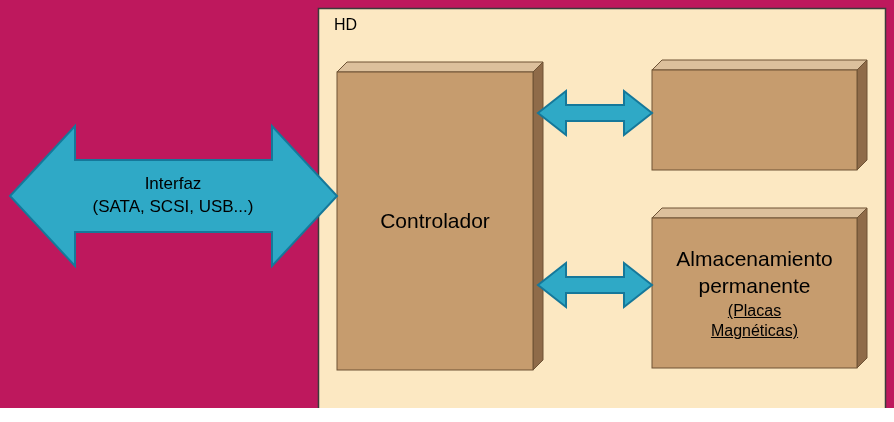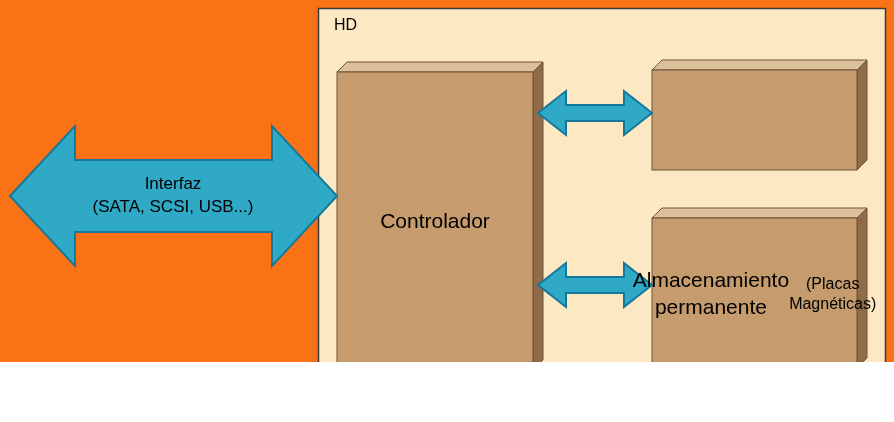--- a/index.html
+++ b/index.html
@@ -3,22 +3,22 @@
 <meta charset="utf-8">
 <style>
   html, body {
     margin: 0;
     padding: 0;
     background: #ffffff;
   }
   .canvas {
     position: relative;
     width: 894px;
-    height: 362px;
-    background: #f97316;
+    height: 408px;
+    background: #be185d;
     font-family: "Liberation Sans", sans-serif;
     color: #000000;
     overflow: hidden;
   }
   .layer {
     position: absolute;
     left: 0;
     top: 0;
   }
   .hd-rect {
@@ -63,29 +63,31 @@
     width: 205px;
     height: 100px;
     font-size: 21px;
     line-height: 1.35;
   }
   .label-storage {
     left: 652px;
     top: 218px;
     width: 205px;
     height: 150px;
+    flex-direction: column;
   }
   .storage-title {
     font-size: 21px;
     line-height: 1.3;
   }
   .storage-subtitle {
     font-size: 16px;
     line-height: 1.25;
     margin-top: 2px;
+    text-decoration: underline;
   }
   .label-interfaz {
     left: 38px;
     top: 162px;
     width: 270px;
     height: 68px;
     font-size: 17px;
     line-height: 1.35;
   }
 </style>

